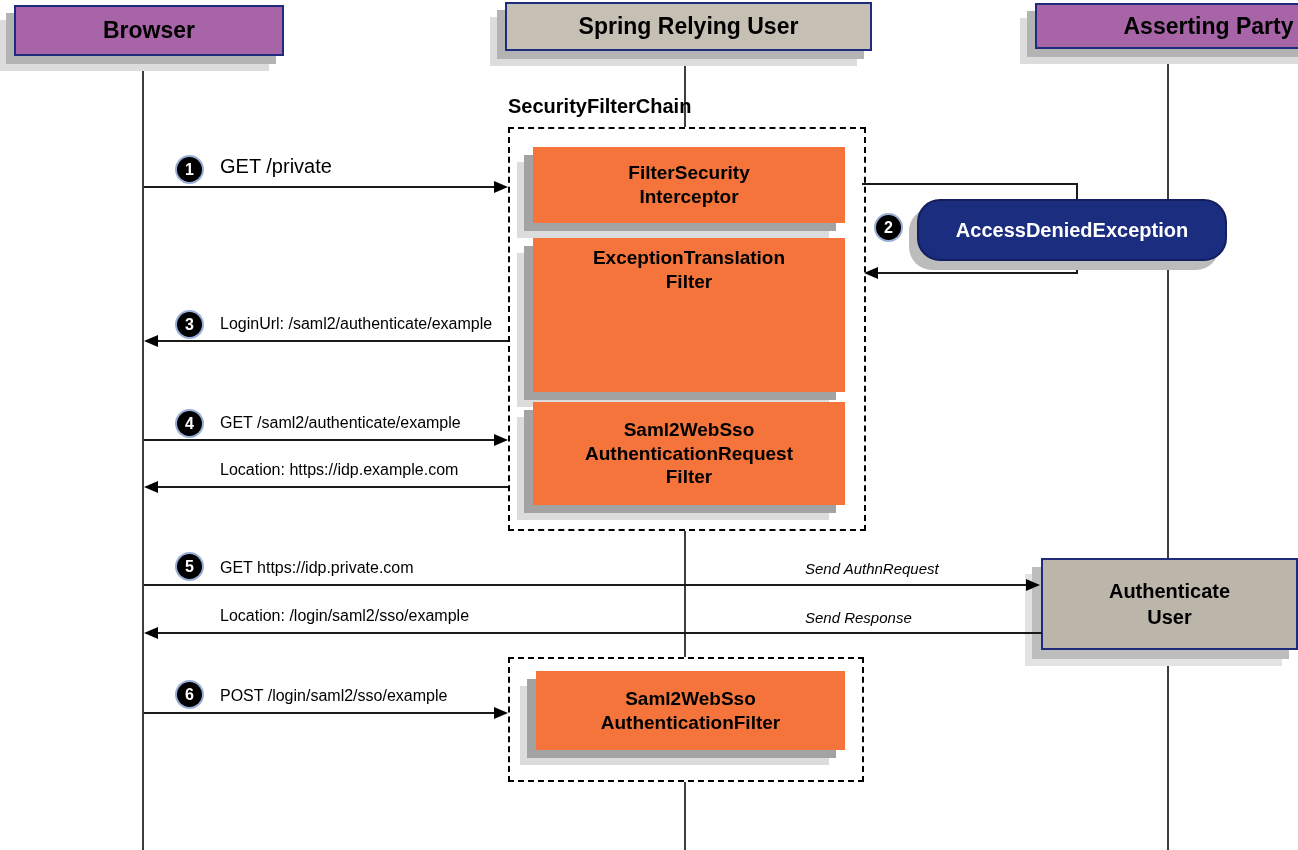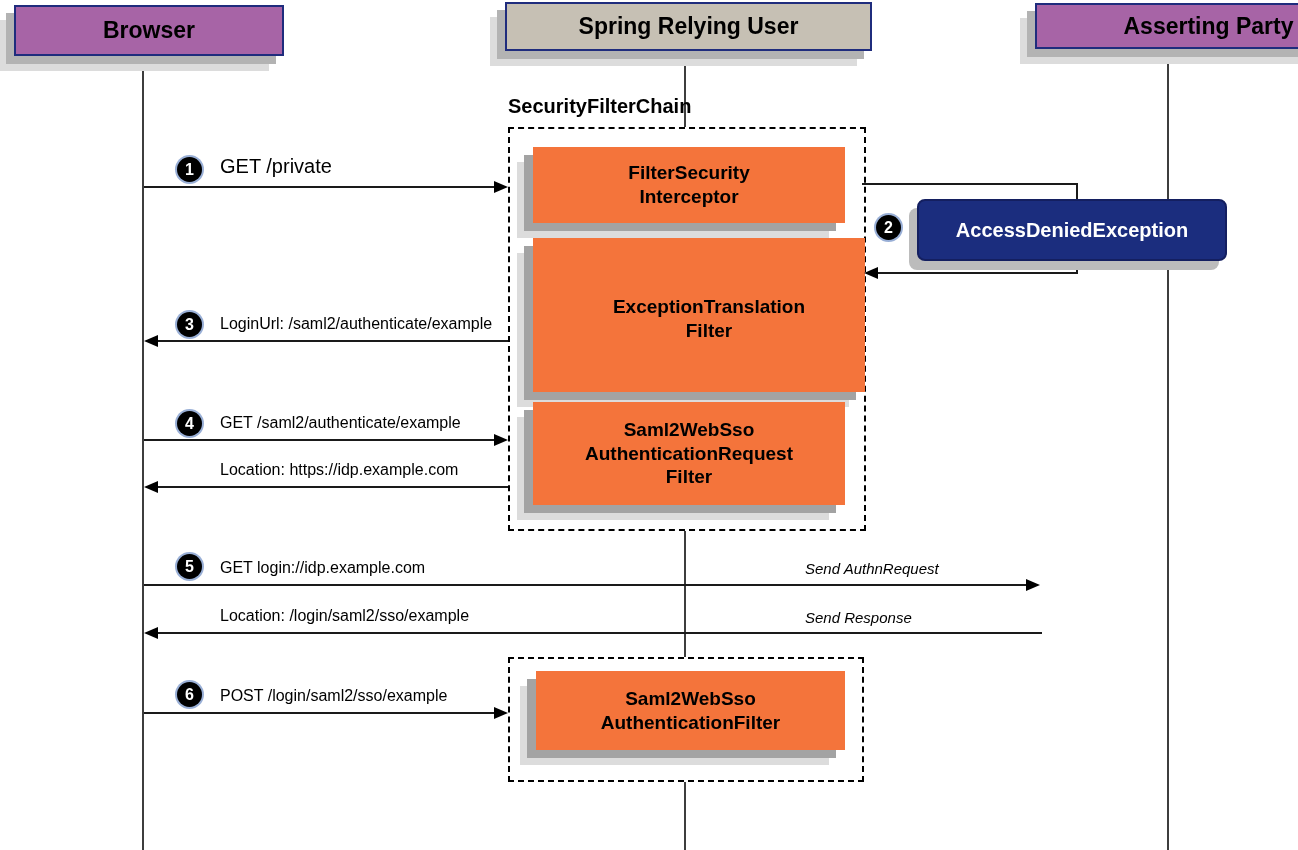--- a/index.html
+++ b/index.html
@@ -20,29 +20,29 @@
   
   .dotted-frame{position:absolute;z-index:2;border:2px dashed #000;background:#fff;}
   .chain-title{position:absolute;z-index:3;font-weight:bold;font-size:20px;white-space:nowrap;}
   
   .orange-box{
     position:absolute;z-index:3;background:#F4743B;
     display:flex;flex-direction:column;align-items:center;justify-content:center;
     font-weight:bold;font-size:19px;line-height:1.25;text-align:center;white-space:pre-line;
     box-shadow:-9px 8px 0 #a3a3a3,-16px 15px 0 #dcdcdc;
   }
-  .orange-box.top-label{justify-content:center;padding-top:8px;padding-left:20px;}
+  .orange-box.top-label{justify-content:flex-start;padding-top:8px;}
   .blue-box{
     position:absolute;background:#85BCEF;border:2px solid #1F2C7D;
     display:flex;align-items:center;justify-content:center;
     font-weight:bold;font-size:19px;line-height:1.15;text-align:center;white-space:pre-line;
   }
   
   .navy-pill{
-    position:absolute;z-index:4;background:#1B2D7E;border:2px solid #141F60;border-radius:8px;
+    position:absolute;z-index:4;background:#1B2D7E;border:2px solid #141F60;border-radius:23px;
     display:flex;align-items:center;justify-content:center;color:#fff;font-weight:bold;font-size:20px;
     box-shadow:-8px 9px 0 #bcbcbc;
   }
   .gray-node{
     position:absolute;z-index:4;background:#BCB6AA;border:2px solid #1F2C7D;
     display:flex;align-items:center;justify-content:center;
     font-weight:bold;font-size:20px;line-height:1.3;text-align:center;white-space:pre-line;
     box-shadow:-9px 9px 0 #bdbdbd,-16px 16px 0 #e3e3e3;
   }
   
@@ -123,29 +123,31 @@
   <div class="num-circle" style="left:177px;top:411px;">4</div>
   <div class="msg-label" style="left:220px;top:414px;">GET /saml2/authenticate/example</div>
   <div class="hline" style="left:144px;top:439px;width:352px;"></div>
   <div class="arr-r" style="left:494px;top:434px;"></div>
 
   <div class="msg-label" style="left:220px;top:461px;">Location: https://idp.example.com</div>
   <div class="hline" style="left:158px;top:486px;width:350px;"></div>
   <div class="arr-l" style="left:144px;top:481px;"></div>
 
   <div class="num-circle" style="left:177px;top:554px;">5</div>
-  <div class="msg-label" style="left:220px;top:559px;">GET login://idp.example.com</div>
+  <div class="msg-label" style="left:220px;top:559px;">GET https://idp.private.com</div>
   <div class="msg-label italic" style="left:805px;top:560px;">Send AuthnRequest</div>
   <div class="hline" style="left:144px;top:584px;width:882px;"></div>
   <div class="arr-r" style="left:1026px;top:579px;"></div>
 
   <div class="msg-label" style="left:220px;top:607px;">Location: /login/saml2/sso/example</div>
   <div class="msg-label italic" style="left:805px;top:609px;">Send Response</div>
   <div class="hline" style="left:158px;top:632px;width:884px;"></div>
   <div class="arr-l" style="left:144px;top:627px;"></div>
 
+  <div class="gray-node" style="left:1041px;top:558px;width:253px;height:88px;">Authenticate
+User</div>
 
   <div class="num-circle" style="left:177px;top:682px;">6</div>
   <div class="msg-label" style="left:220px;top:687px;">POST /login/saml2/sso/example</div>
   <div class="hline" style="left:144px;top:712px;width:352px;"></div>
   <div class="arr-r" style="left:494px;top:707px;"></div>
 
 </div>
 
 </body></html>

